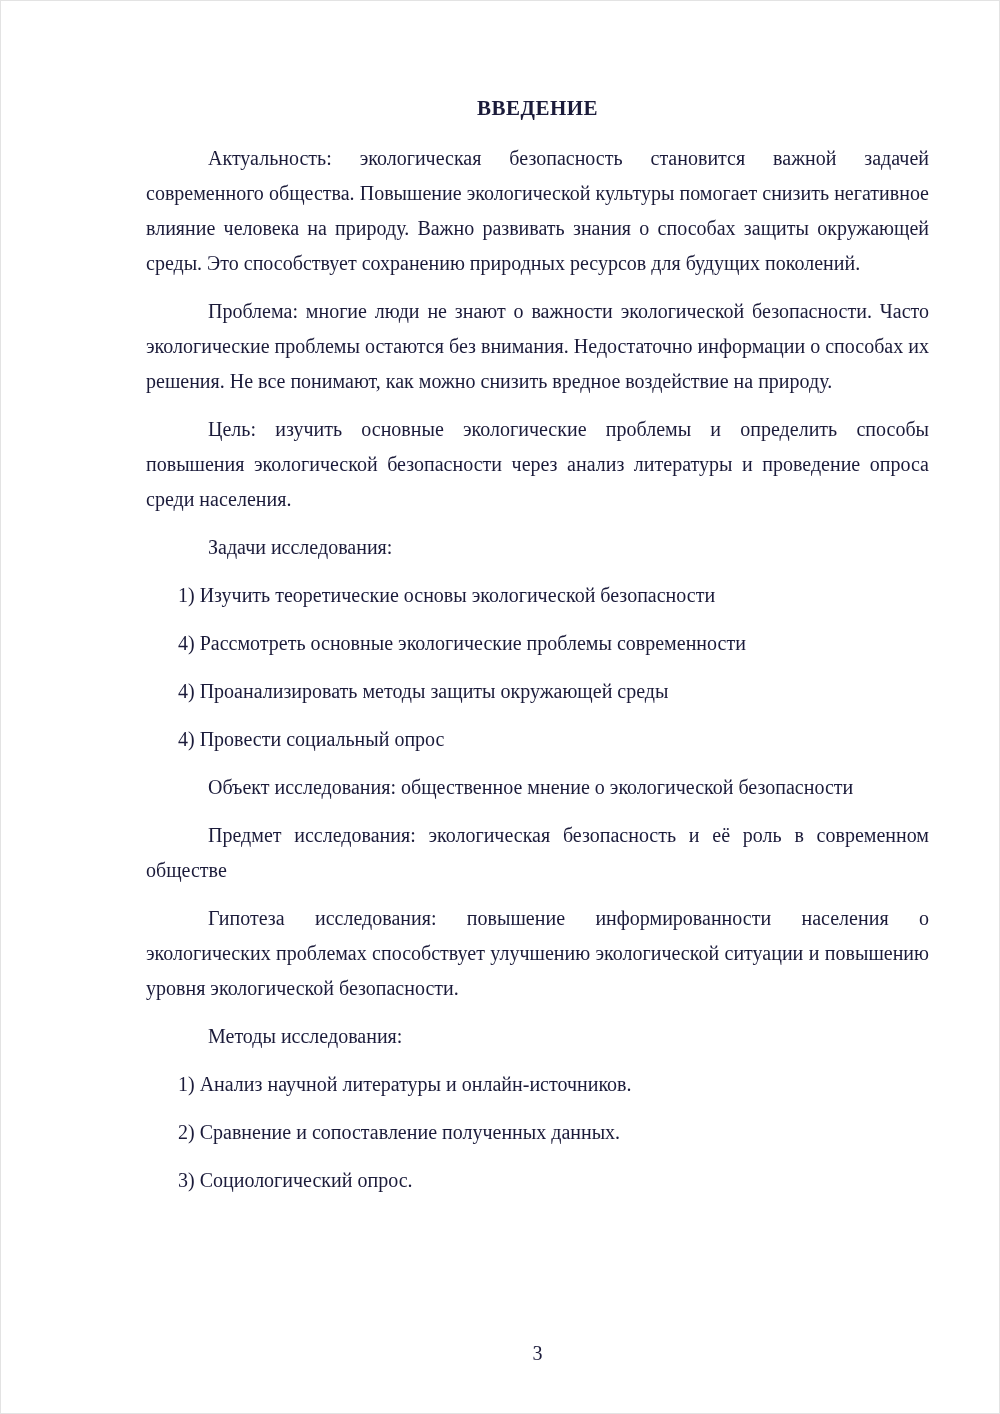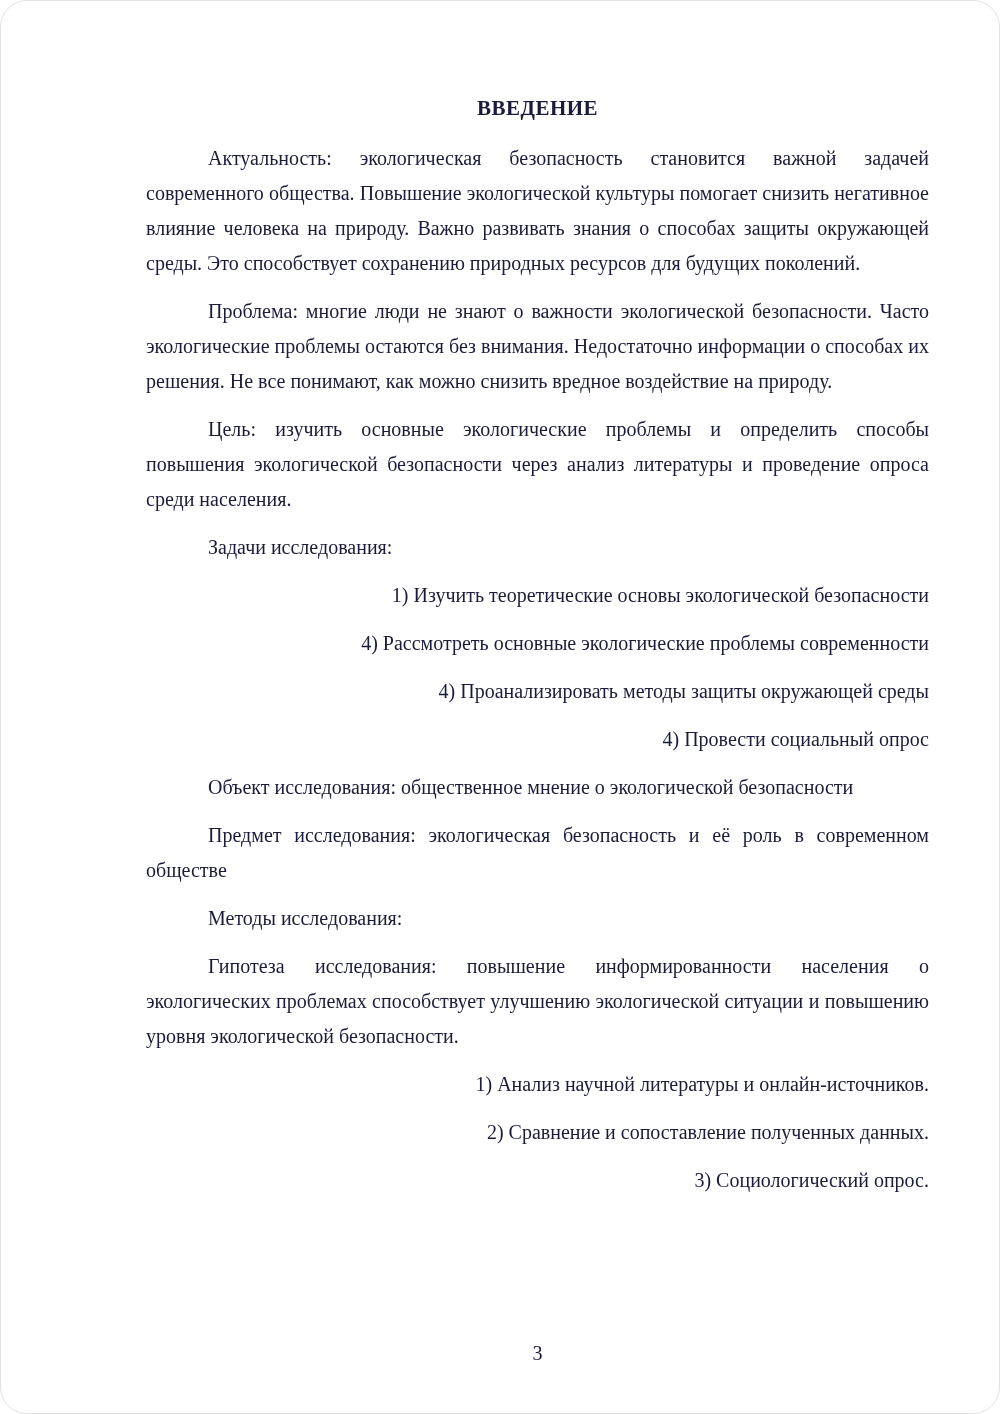--- a/index.html
+++ b/index.html
@@ -30,58 +30,58 @@
     letter-spacing: 0.5px;
   }
   .para {
     text-align: justify;
     text-indent: 62px;
     margin: 0 0 13px 0;
   }
   .list-item {
     margin: 0 0 13px 0;
     padding-left: 32px;
-    text-align: right;
+    text-align: left;
   }
   .page-number {
     position: absolute;
     bottom: 42px;
     left: 145px;
     right: 70px;
     text-align: center;
     font-size: 20px;
   }
 </style>
 </head>
 <body>
 
-<div class="page" style="color: rgb(27, 27, 58); background: rgb(255, 255, 255); border-radius: 27px;">
+<div class="page" style="color: rgb(27, 27, 58); background: rgb(255, 255, 255);">
 
   <h1 class="doc-title">ВВЕДЕНИЕ</h1>
 
   <p class="para">Актуальность: экологическая безопасность становится важной задачей современного общества. Повышение экологической культуры помогает снизить негативное влияние человека на природу. Важно развивать знания о способах защиты окружающей среды. Это способствует сохранению природных ресурсов для будущих поколений.</p>
 
   <p class="para">Проблема: многие люди не знают о важности экологической безопасности. Часто экологические проблемы остаются без внимания. Недостаточно информации о способах их решения. Не все понимают, как можно снизить вредное воздействие на природу.</p>
 
   <p class="para">Цель: изучить основные экологические проблемы и определить способы повышения экологической безопасности через анализ литературы и проведение опроса среди населения.</p>
 
   <p class="para">Задачи исследования:</p>
 
   <p class="list-item">1) Изучить теоретические основы экологической безопасности</p>
   <p class="list-item">4) Рассмотреть основные экологические проблемы современности</p>
   <p class="list-item">4) Проанализировать методы защиты окружающей среды</p>
   <p class="list-item">4) Провести социальный опрос</p>
 
   <p class="para">Объект исследования: общественное мнение о экологической безопасности</p>
 
   <p class="para">Предмет исследования: экологическая безопасность и её роль в современном обществе</p>
 
+  <p class="para">Гипотеза исследования: повышение информированности населения о экологических проблемах способствует улучшению экологической ситуации и повышению уровня экологической безопасности.</p>
+
   <p class="para">Методы исследования:</p>
-
-  <p class="para">Гипотеза исследования: повышение информированности населения о экологических проблемах способствует улучшению экологической ситуации и повышению уровня экологической безопасности.</p>
 
   <p class="list-item">1) Анализ научной литературы и онлайн-источников.</p>
   <p class="list-item">2) Сравнение и сопоставление полученных данных.</p>
   <p class="list-item">3) Социологический опрос.</p>
 
   <div class="page-number">3</div>
 
 </div>
 
 </body></html>

